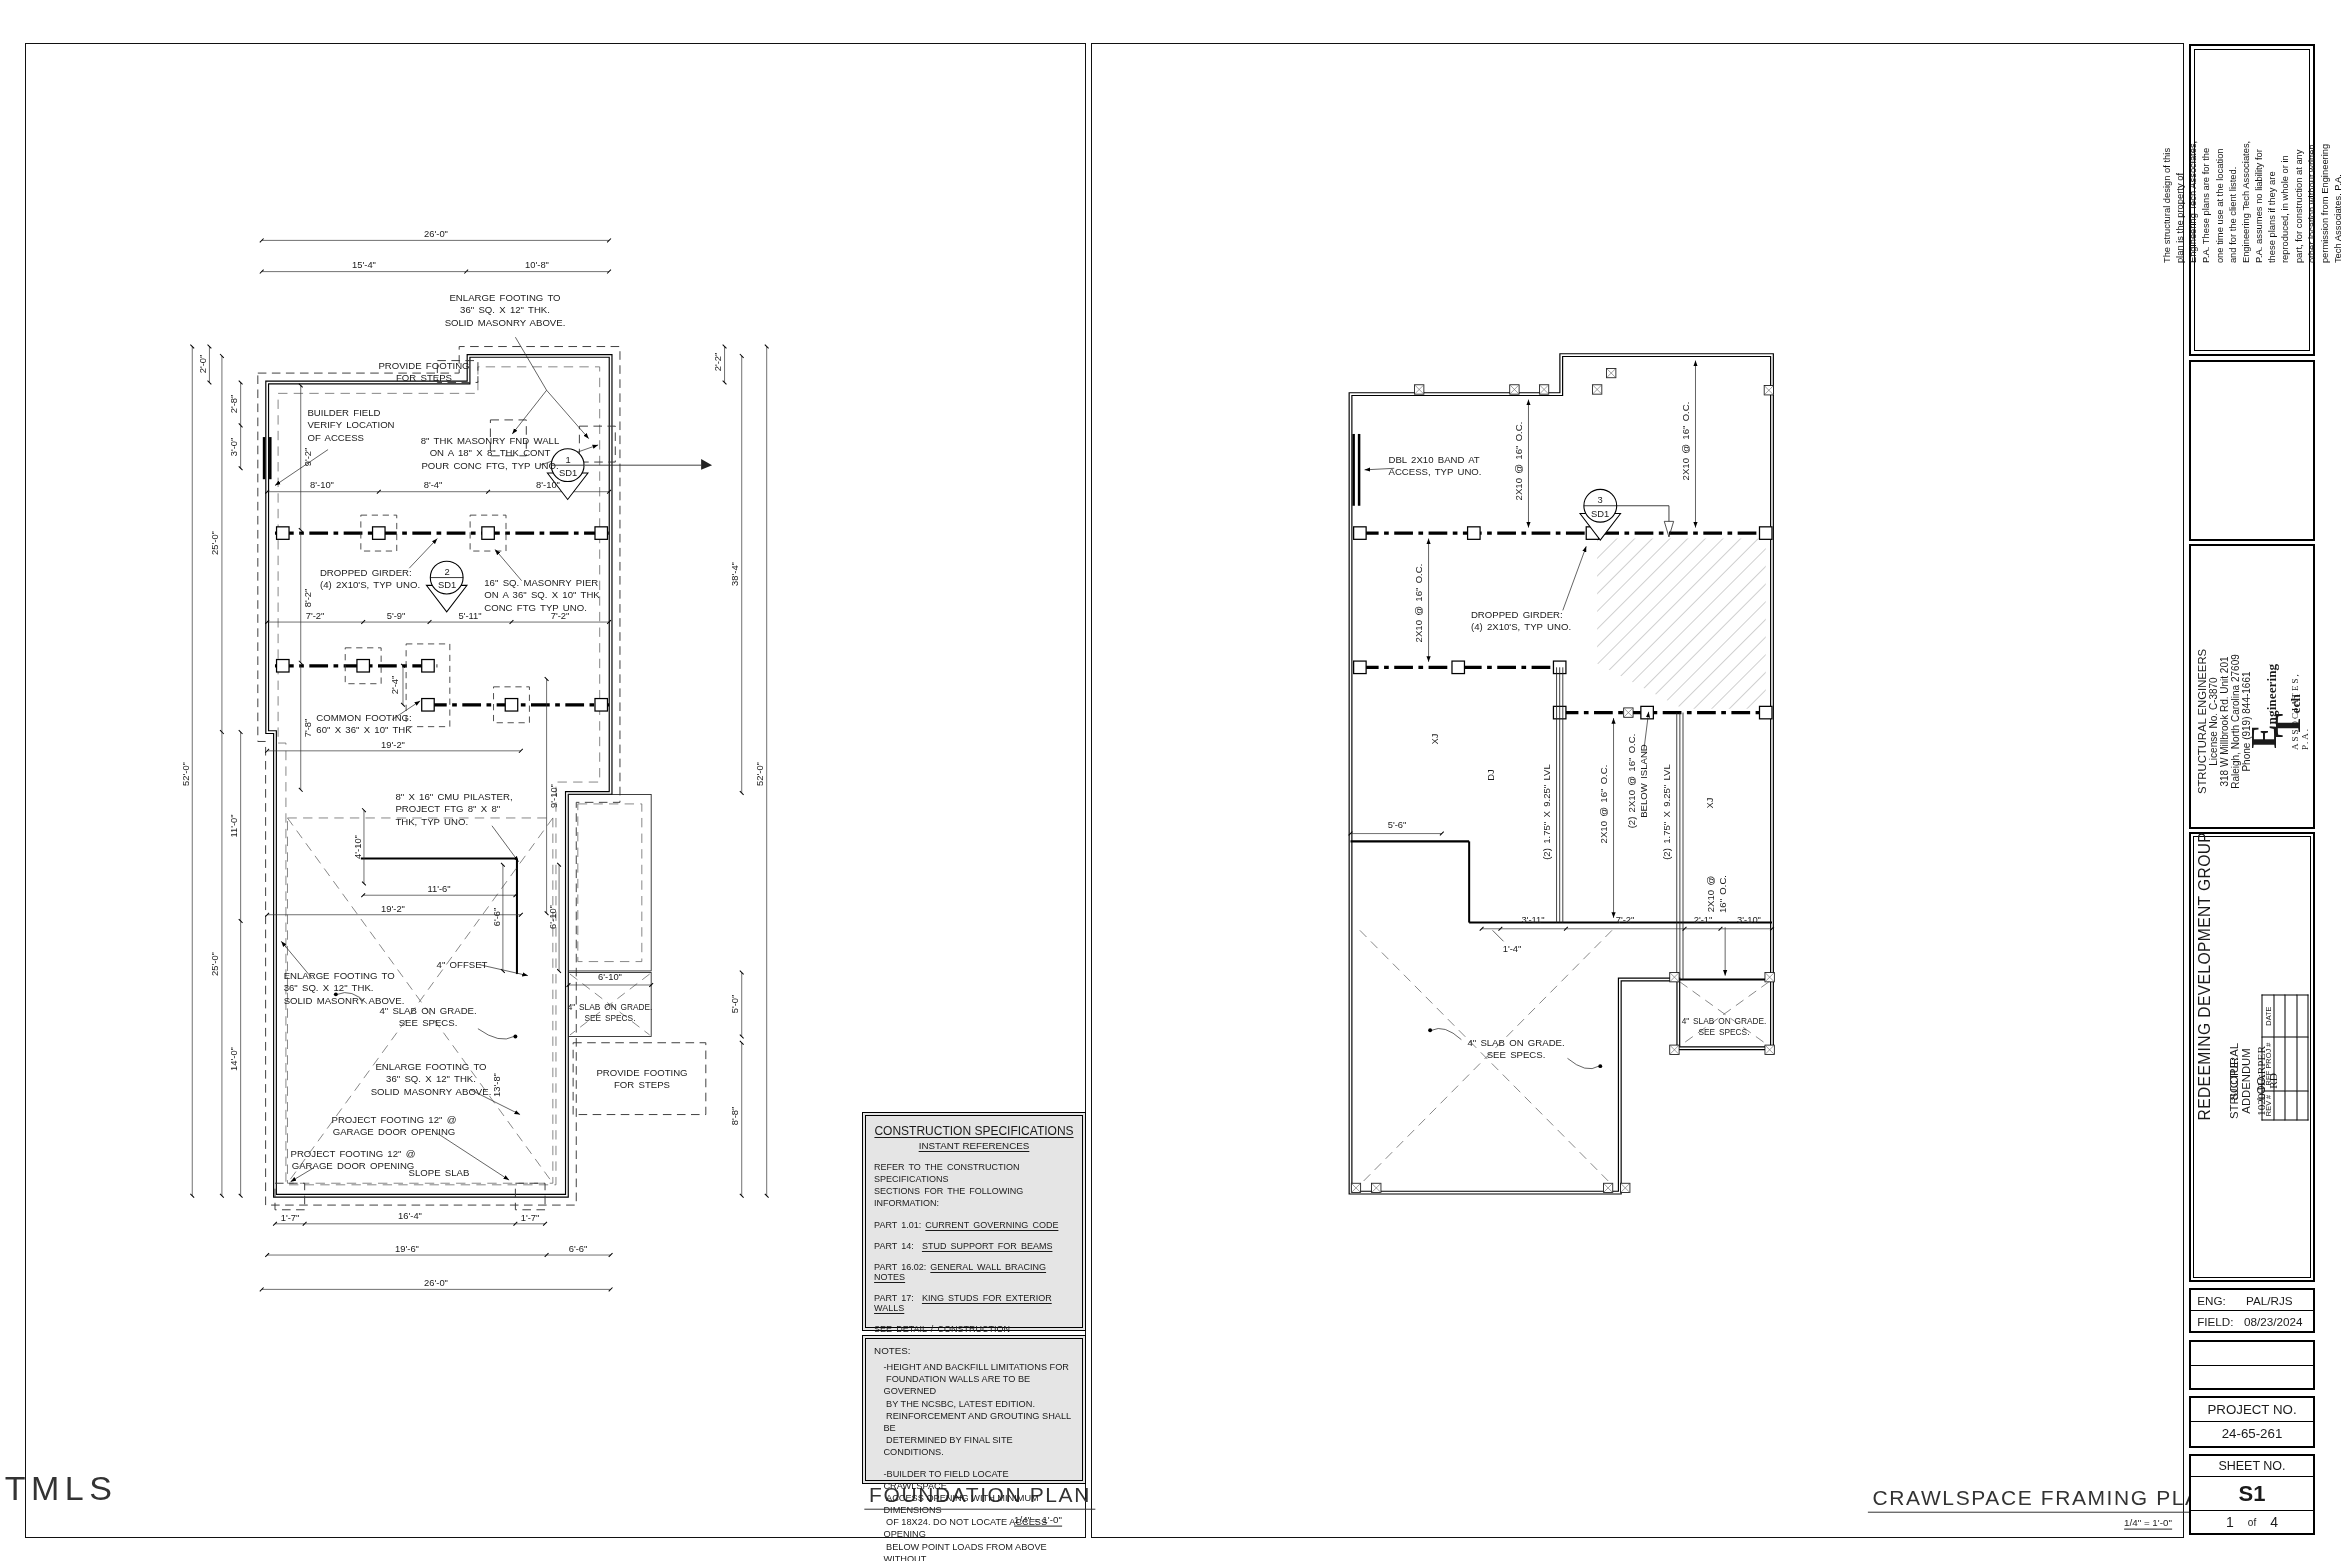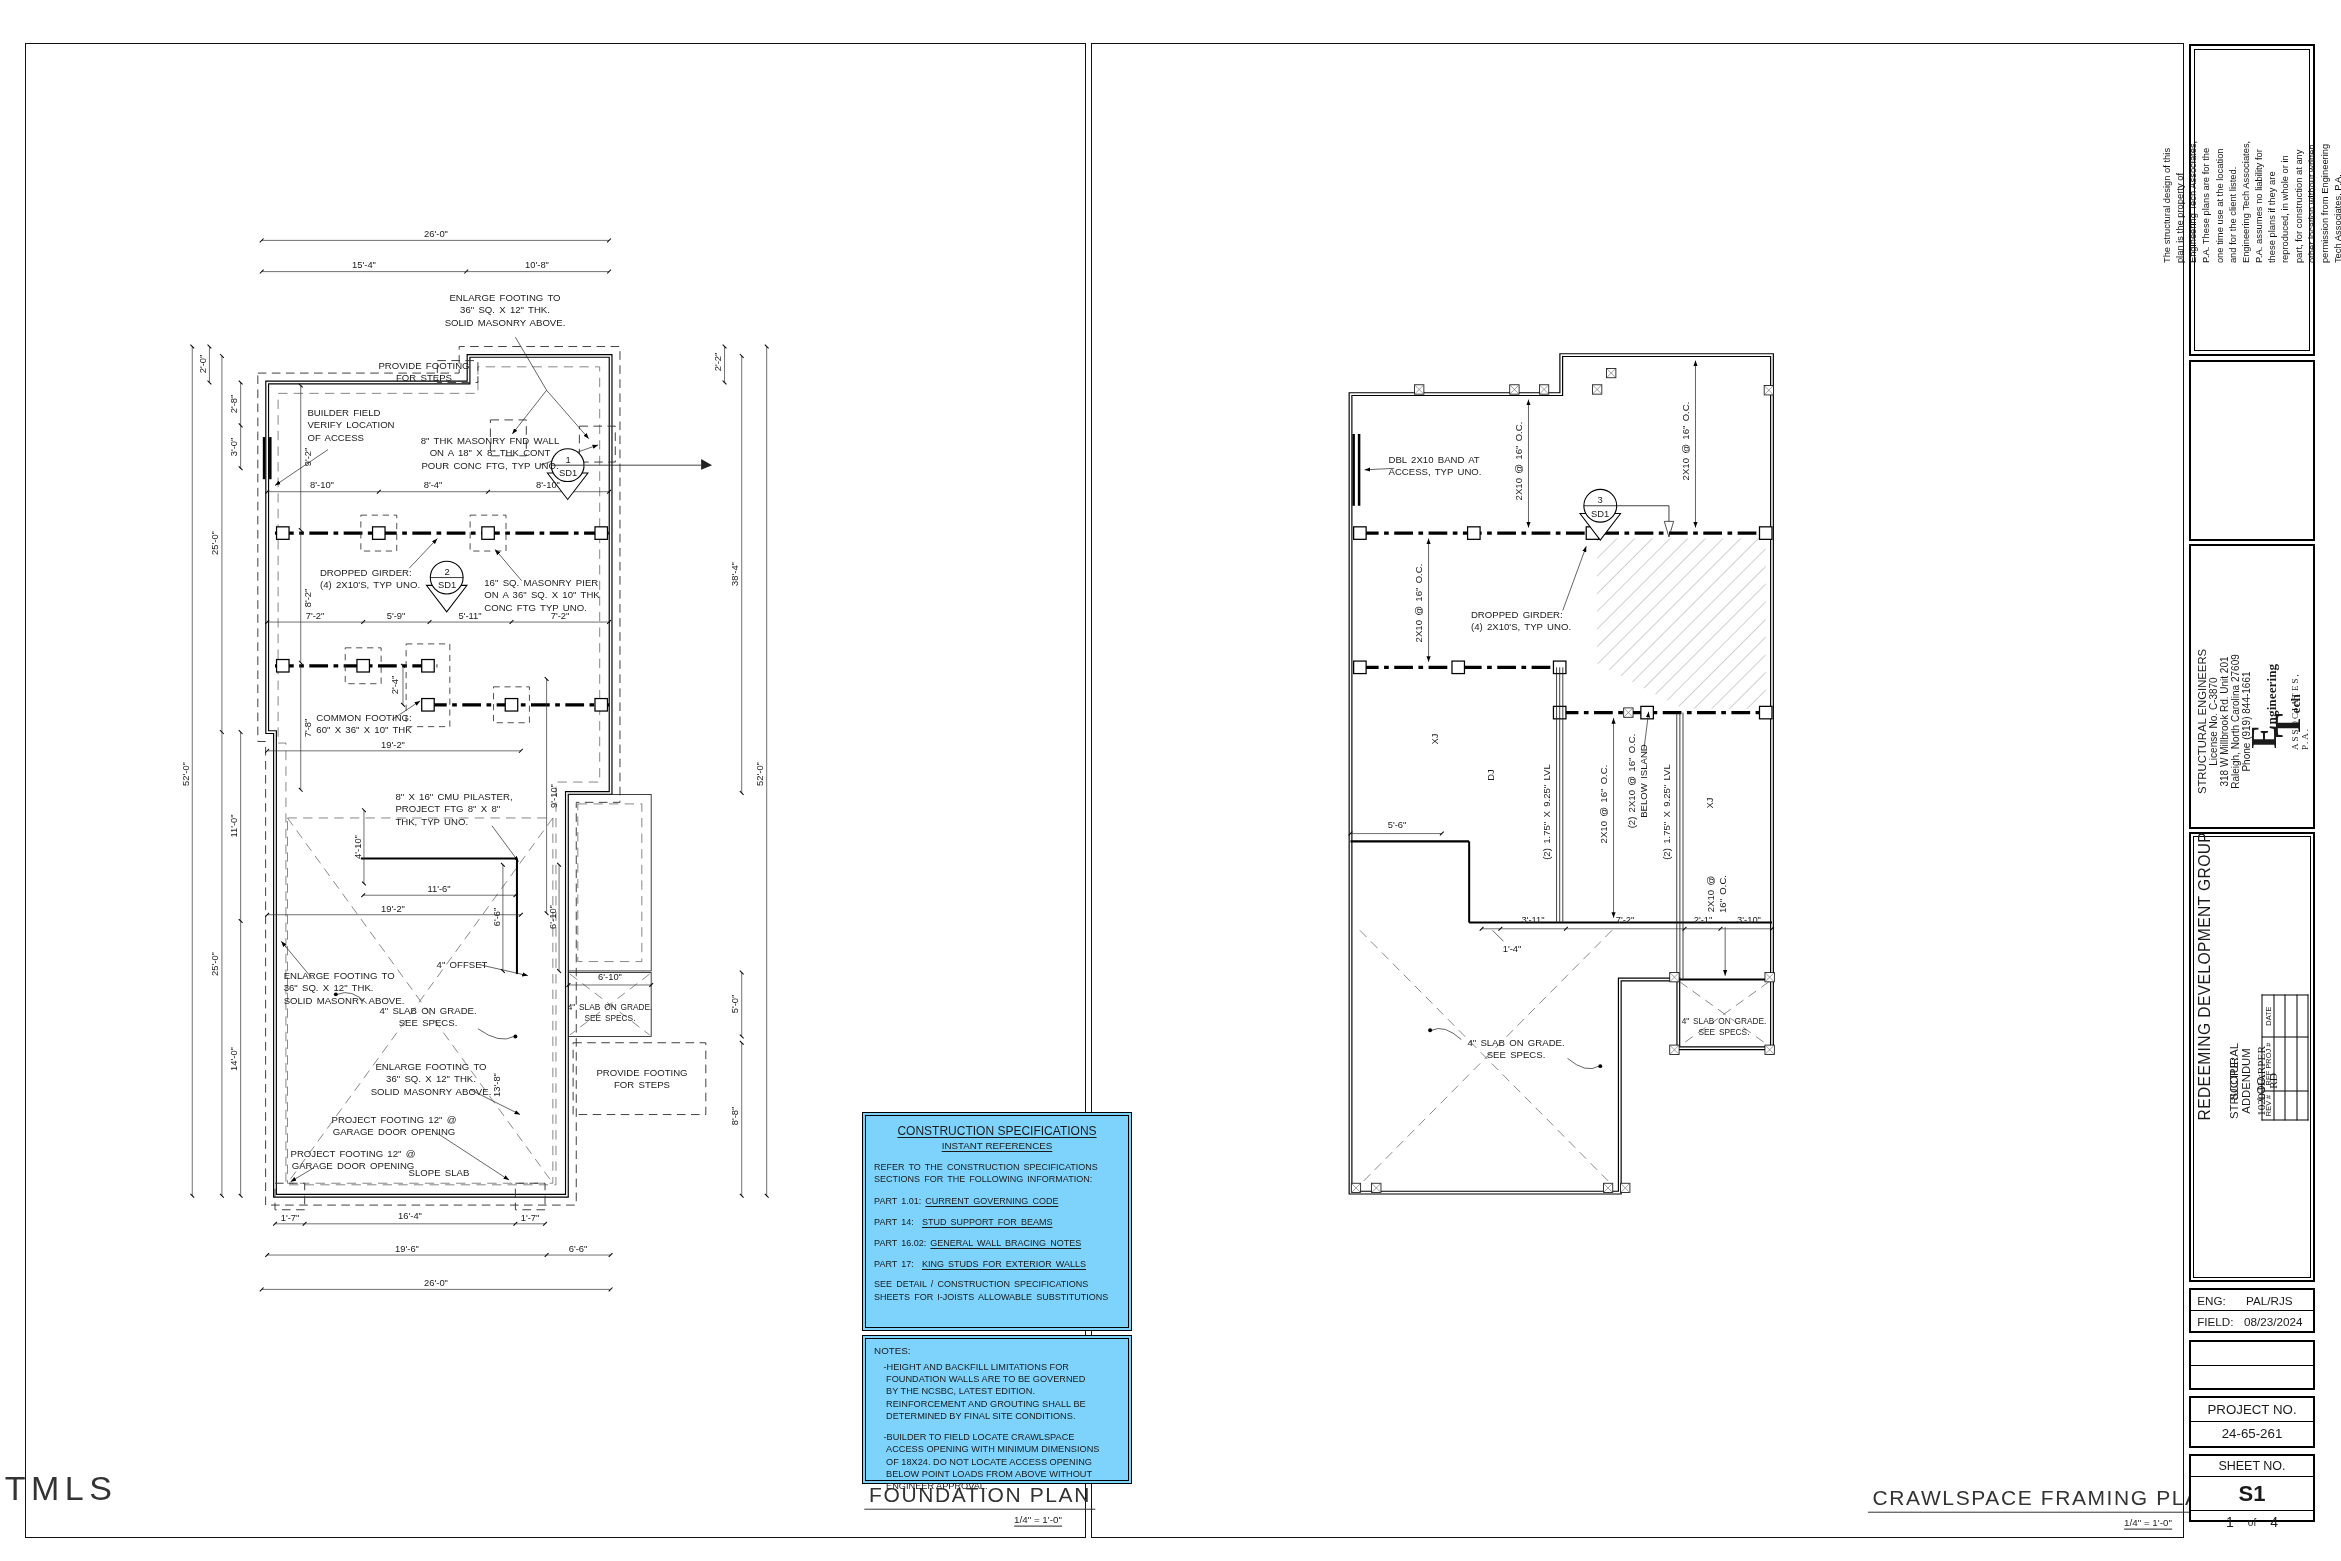--- a/index.html
+++ b/index.html
@@ -29,21 +29,21 @@
   .tl{text-align:left;}
   .tr{text-align:left;}
   .sm{font-size:8.3px;}
   .u{text-decoration:underline;text-underline-offset:2.3px;}
   .ptitle{position:absolute;transform:translate(-50%,-50%);font-size:21px;letter-spacing:1.6px;
           color:#333;border-bottom:1.2px solid #333;padding:0 4.7px 1.6px;white-space:nowrap;}
   .pscale{position:absolute;transform:translate(-50%,-50%);font-size:9.8px;color:#222;
           border-bottom:0.8px solid #222;padding-bottom:0.8px;white-space:nowrap;}
   .border-box{position:absolute;border:1.6px solid #111;background:transparent;}
   
-  .dblbox{position:absolute;border:1.2px solid #000;background:#7dd3fc;padding-left:46px;}
+  .dblbox{position:absolute;border:1.2px solid #000;background:#e5e5e5;}
   .dblbox .inner{position:absolute;inset:2.3px;border:0.8px solid #000;padding:6.2px 7.8px;box-sizing:border-box;}
   .spec-title{text-align:center;font-size:12px;margin-top:1.6px;}
   .spec-sub{text-align:center;font-size:9.8px;margin-top:2.3px;}
   .spec-body{font-size:9px;margin-top:9.4px;white-space:pre-line;line-height:1.35;word-spacing:1.6px;}
   .sprow{font-size:9px;margin-top:11px;word-spacing:1.6px;}
   .nb-item{font-size:9.2px;white-space:pre-wrap;line-height:1.32;margin:4.7px 0 9.4px 9.4px;}
   
   .tbbox{position:absolute;left:2189px;width:126px;border:2px solid #000;background:#fff;box-sizing:border-box;}
   .rotwrap{position:absolute;display:flex;align-items:center;justify-content:center;overflow:visible;}
   .rotin{transform:rotate(-90deg);position:relative;}
@@ -563,21 +563,21 @@
 
     <div class="tbbox" style="top:1396px;height:52px;">
       <div class="tbrow" style="height:23.4px;justify-content:center;font-size:13.3px;">
         <span>PROJECT NO.</span>
       </div>
       <div class="tbrow" style="height:22px;justify-content:center;font-size:13.3px;">
         <span>24-65-261</span>
       </div>
     </div>
 
-    <div class="tbbox" style="top:1454px;height:68px;">
+    <div class="tbbox" style="top:1454px;height:81px;">
       <div class="tbrow" style="height:20px;justify-content:center;font-size:12.5px;">
         <span>SHEET NO.</span>
       </div>
       <div class="tbrow" style="height:33px;justify-content:center;font-size:22px;font-weight:bold;">
         <span>S1</span>
       </div>
       <div class="tbrow" style="height:22px;justify-content:center;font-size:14px;gap:14px;">
         <span>1</span>
         <span style="font-size:10px;">of</span>
         <span>4</span>

